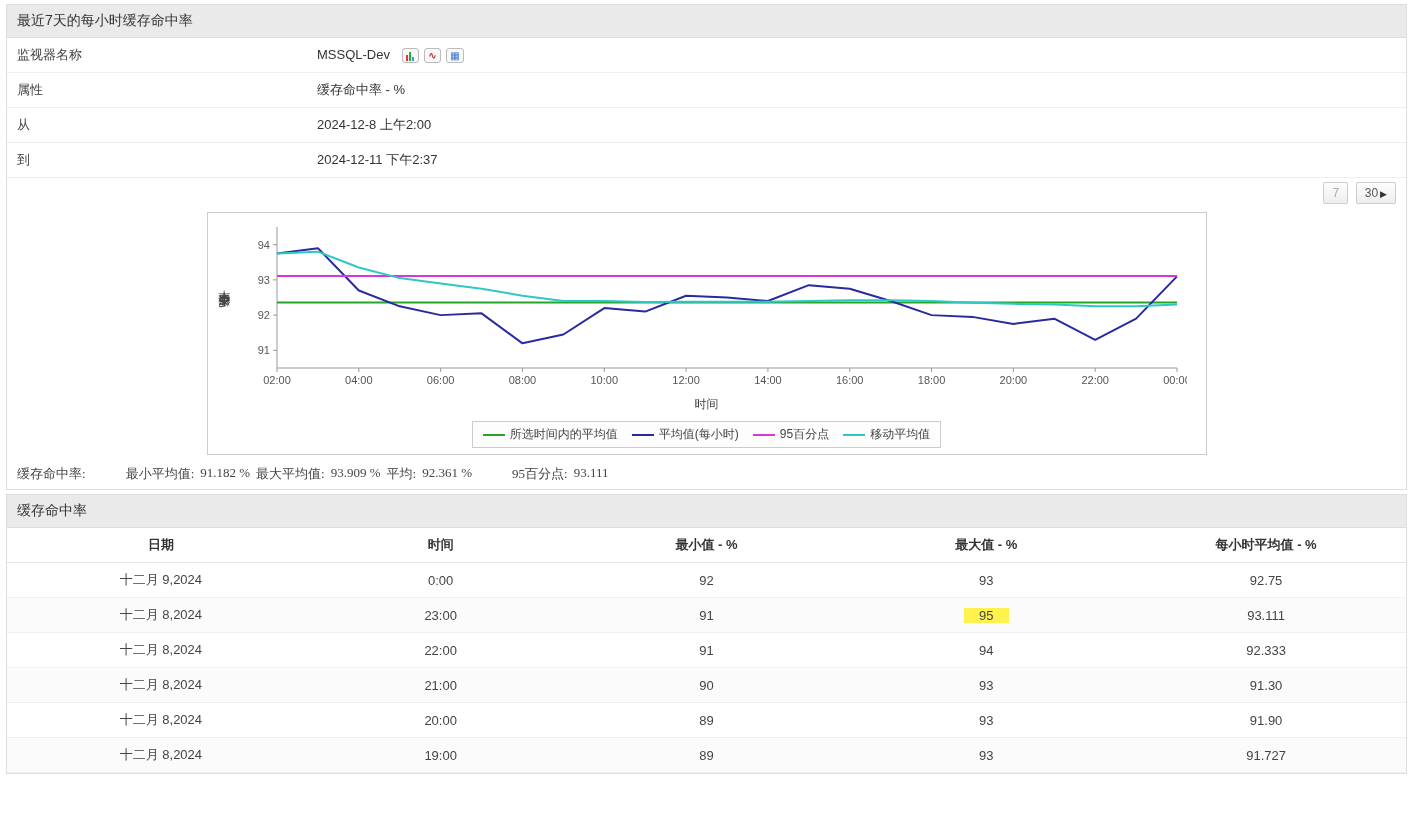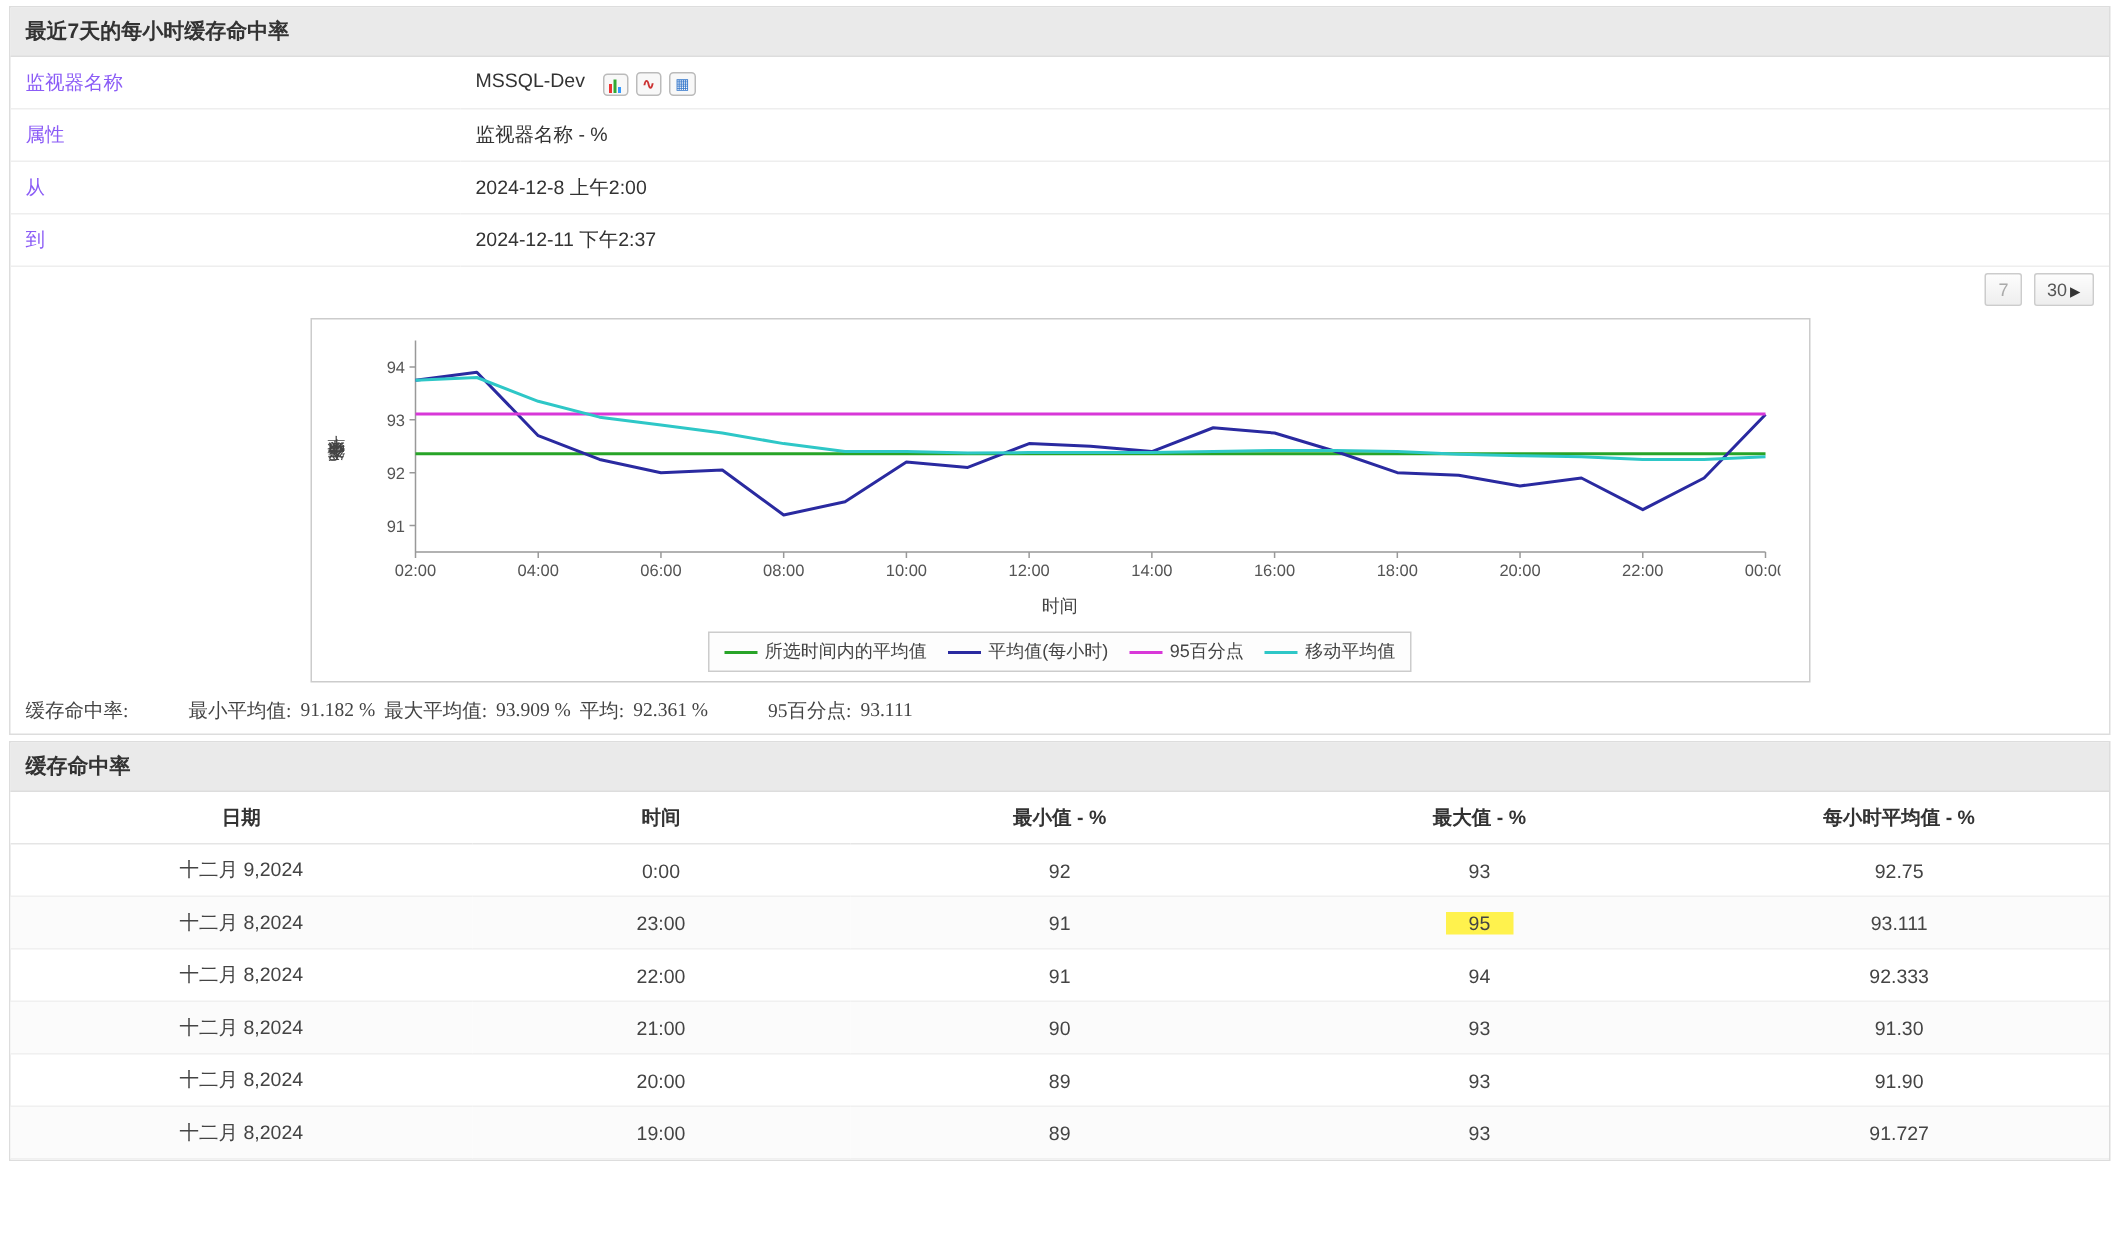--- a/index.html
+++ b/index.html
@@ -11,35 +11,35 @@
     background: #fff;
   }
   .panel {
     border: 1px solid #ddd;
     margin: 4px 6px;
   }
   .panel-header {
     background: #eaeaea;
     border-bottom: 1px solid #ddd;
     padding: 7px 10px;
-    font-weight: bold;
+    font-weight: normal;
     font-size: 14px;
   }
   .info-table {
     width: 100%;
     border-collapse: collapse;
   }
   .info-table td {
     padding: 8px 10px;
     border-bottom: 1px solid #eee;
     vertical-align: middle;
   }
   .info-table td:first-child {
     width: 300px;
-    color: #8b5cf6;
+    color: #404040;
   }
   .monitor-icons {
     display: inline-block;
     vertical-align: middle;
     margin-left: 8px;
   }
   .monitor-icons span {
     display: inline-block;
     border: 1px solid #bbb;
     border-radius: 3px;
@@ -146,21 +146,21 @@
         <span>MSSQL-Dev</span>
         <span class="monitor-icons">
           <span class="bar-icon"><i class="b1"></i><i class="b2"></i><i class="b3"></i></span>
           <span class="line-icon">∿</span>
           <span style="color:#37c;">▦</span>
         </span>
       </td>
     </tr>
     <tr>
       <td>属性</td>
-      <td>监视器名称 - %</td>
+      <td>缓存命中率 - %</td>
     </tr>
     <tr>
       <td>从</td>
       <td>2024-12-8 上午2:00</td>
     </tr>
     <tr>
       <td>到</td>
       <td>2024-12-11 下午2:37</td>
     </tr>
   </tbody>

